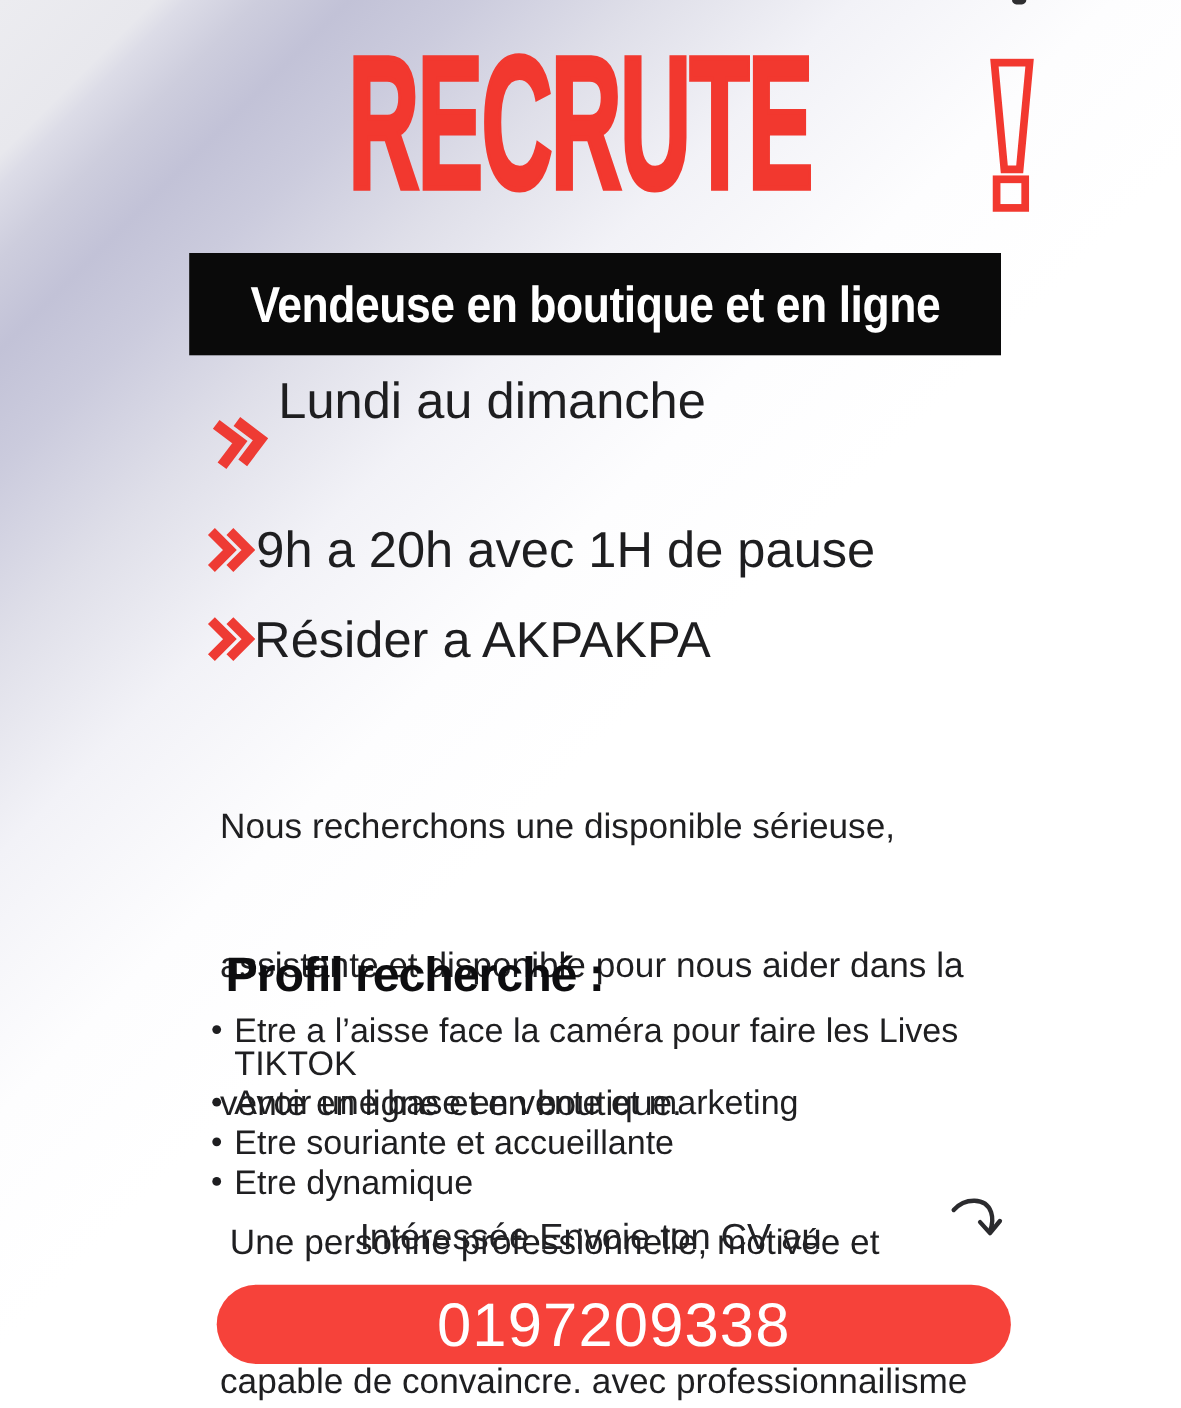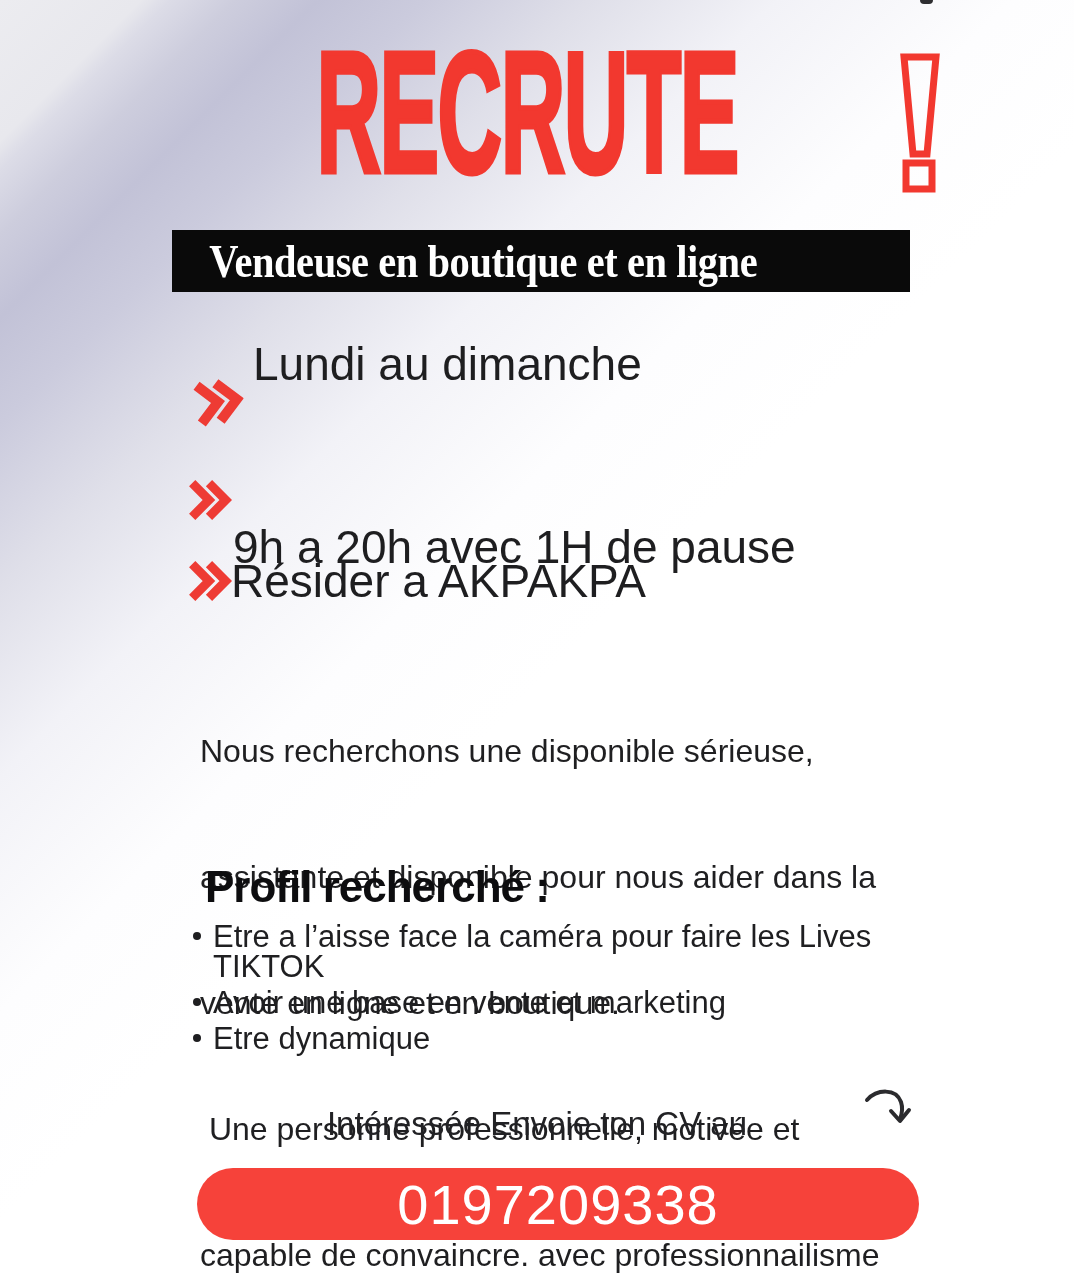--- a/index.html
+++ b/index.html
@@ -57,26 +57,25 @@
 
   .excl-icon {
     position: absolute;
     left: 900px; top: 53px;
   }
 
   
   .banner {
     position: absolute;
     left: 172px; top: 230px;
-    width: 738px; height: 62px;
+    width: 738px; height: 93px;
     background: #0a0a0a;
     display: flex;
     align-items: center;
-    justify-content: flex-start;
-    font-family: Liberation Serif, serif;
+    justify-content: center;
   }
   .banner span {
     display: inline-block;
     color: #ffffff;
     font-size: 46px;
     font-weight: 700;
     letter-spacing: -0.5px;
     transform: scaleX(0.88);
     white-space: nowrap;
   }
@@ -188,21 +187,21 @@
     <path d="M26 7 L45 26 L26 45" fill="none" stroke="#ee3b34" stroke-width="10"></path>
   </svg>
   <div class="hl-text" style="left:253px; top:333px;">
     <div>Lundi au dimanche</div>
   </div>
 
   <svg class="chev" style="left:186px; top:477px;" width="46" height="46" viewBox="0 0 52 52">
     <path d="M7 7 L26 26 L7 45" fill="none" stroke="#ee3b34" stroke-width="10"></path>
     <path d="M26 7 L45 26 L26 45" fill="none" stroke="#ee3b34" stroke-width="10"></path>
   </svg>
-  <div class="hl-text" style="left:233px; top:468px;margin-top:48px;">
+  <div class="hl-text" style="left:233px; top:468px;">
     <div>9h a 20h avec 1H de pause</div>
   </div>
 
   <svg class="chev" style="left:186px; top:558px;" width="46" height="46" viewBox="0 0 52 52">
     <path d="M7 7 L26 26 L7 45" fill="none" stroke="#ee3b34" stroke-width="10"></path>
     <path d="M26 7 L45 26 L26 45" fill="none" stroke="#ee3b34" stroke-width="10"></path>
   </svg>
   <div class="hl-text" style="left:231px; top:550px;">
     <div>Résider a AKPAKPA</div>
   </div>
@@ -227,20 +226,26 @@
     </div>
     <div class="bullet-item">
       <span class="bullet-dot"></span>
       <div class="bullet-lines">
         <div>Avoir une base en vente et marketing</div>
       </div>
     </div>
     <div class="bullet-item">
       <span class="bullet-dot"></span>
       <div class="bullet-lines">
+        <div>Etre souriante et accueillante</div>
+      </div>
+    </div>
+    <div class="bullet-item">
+      <span class="bullet-dot"></span>
+      <div class="bullet-lines">
         <div>Etre dynamique</div>
       </div>
     </div>
   </div>
 
   <div class="cta">Intéressée Envoie ton CV au</div>
 
   <svg class="arrow-icon" width="54" height="46" viewBox="0 0 54 46">
     <path d="M5 14 C15 3, 34 2, 39 16 C41 22, 40 28, 38 33" fill="none" stroke="#2b2b2e" stroke-width="4" stroke-linecap="round"></path>
     <path d="M29 25 L38 35 L47 24" fill="none" stroke="#2b2b2e" stroke-width="4" stroke-linecap="round" stroke-linejoin="round"></path>

